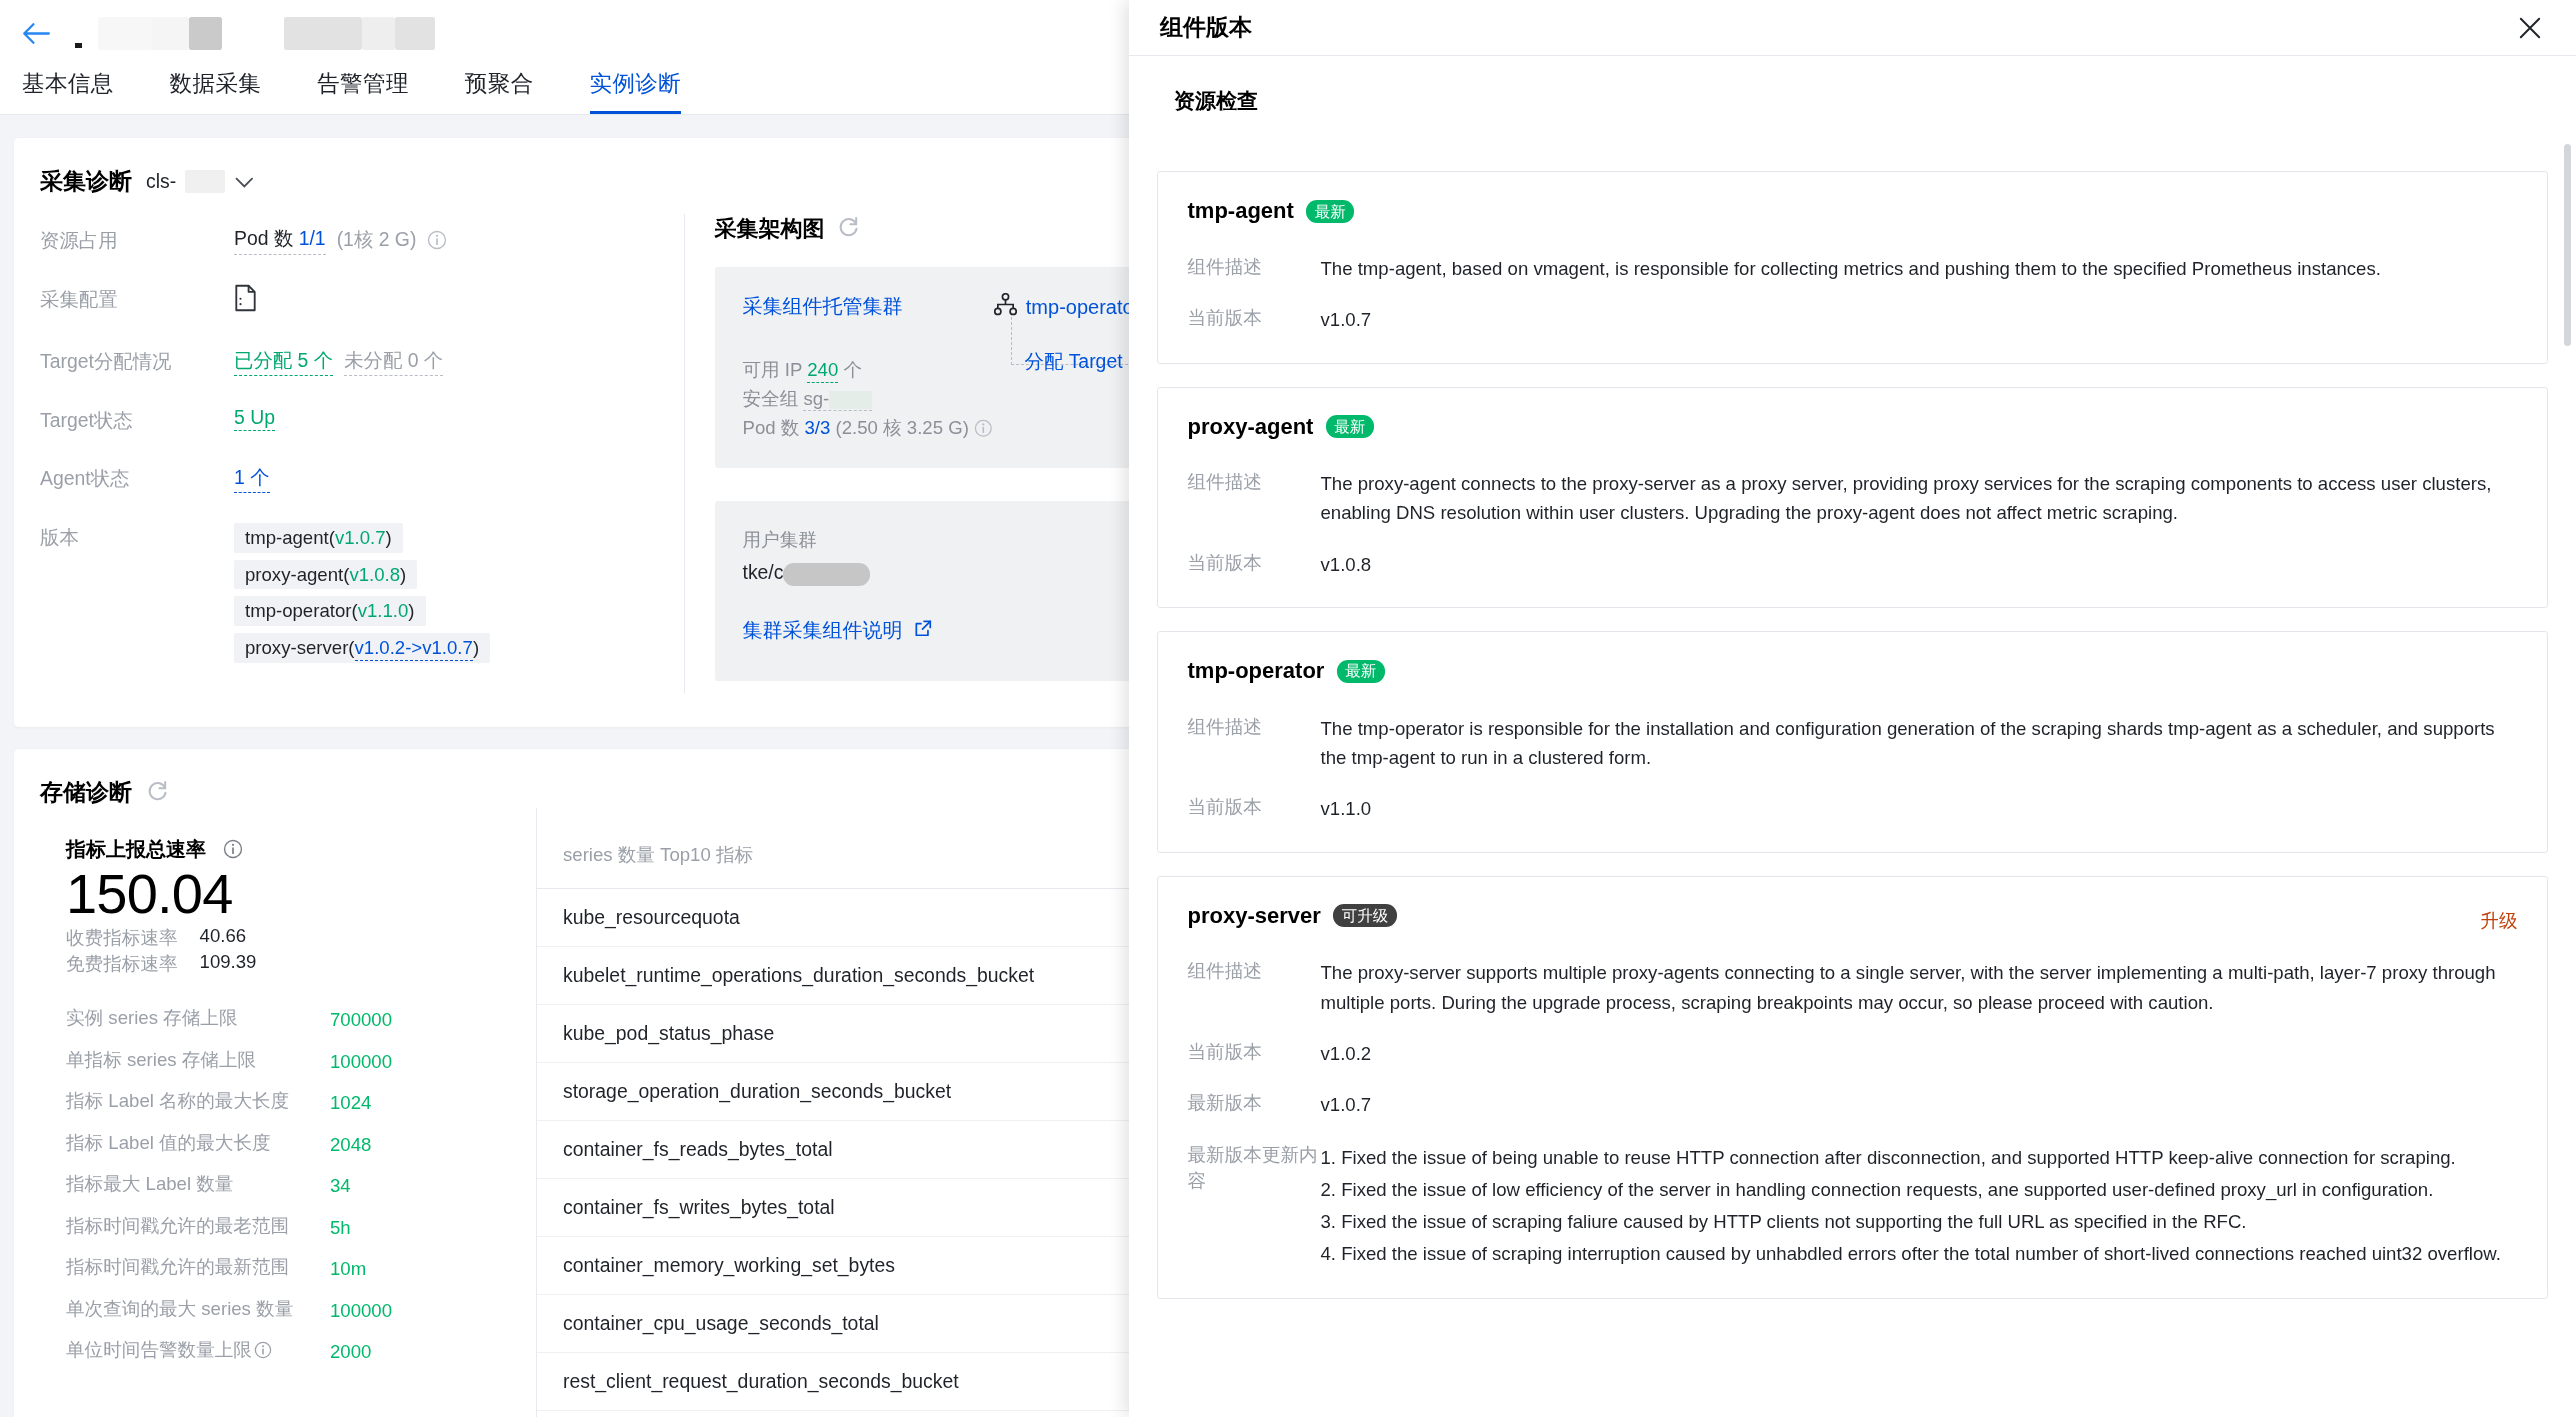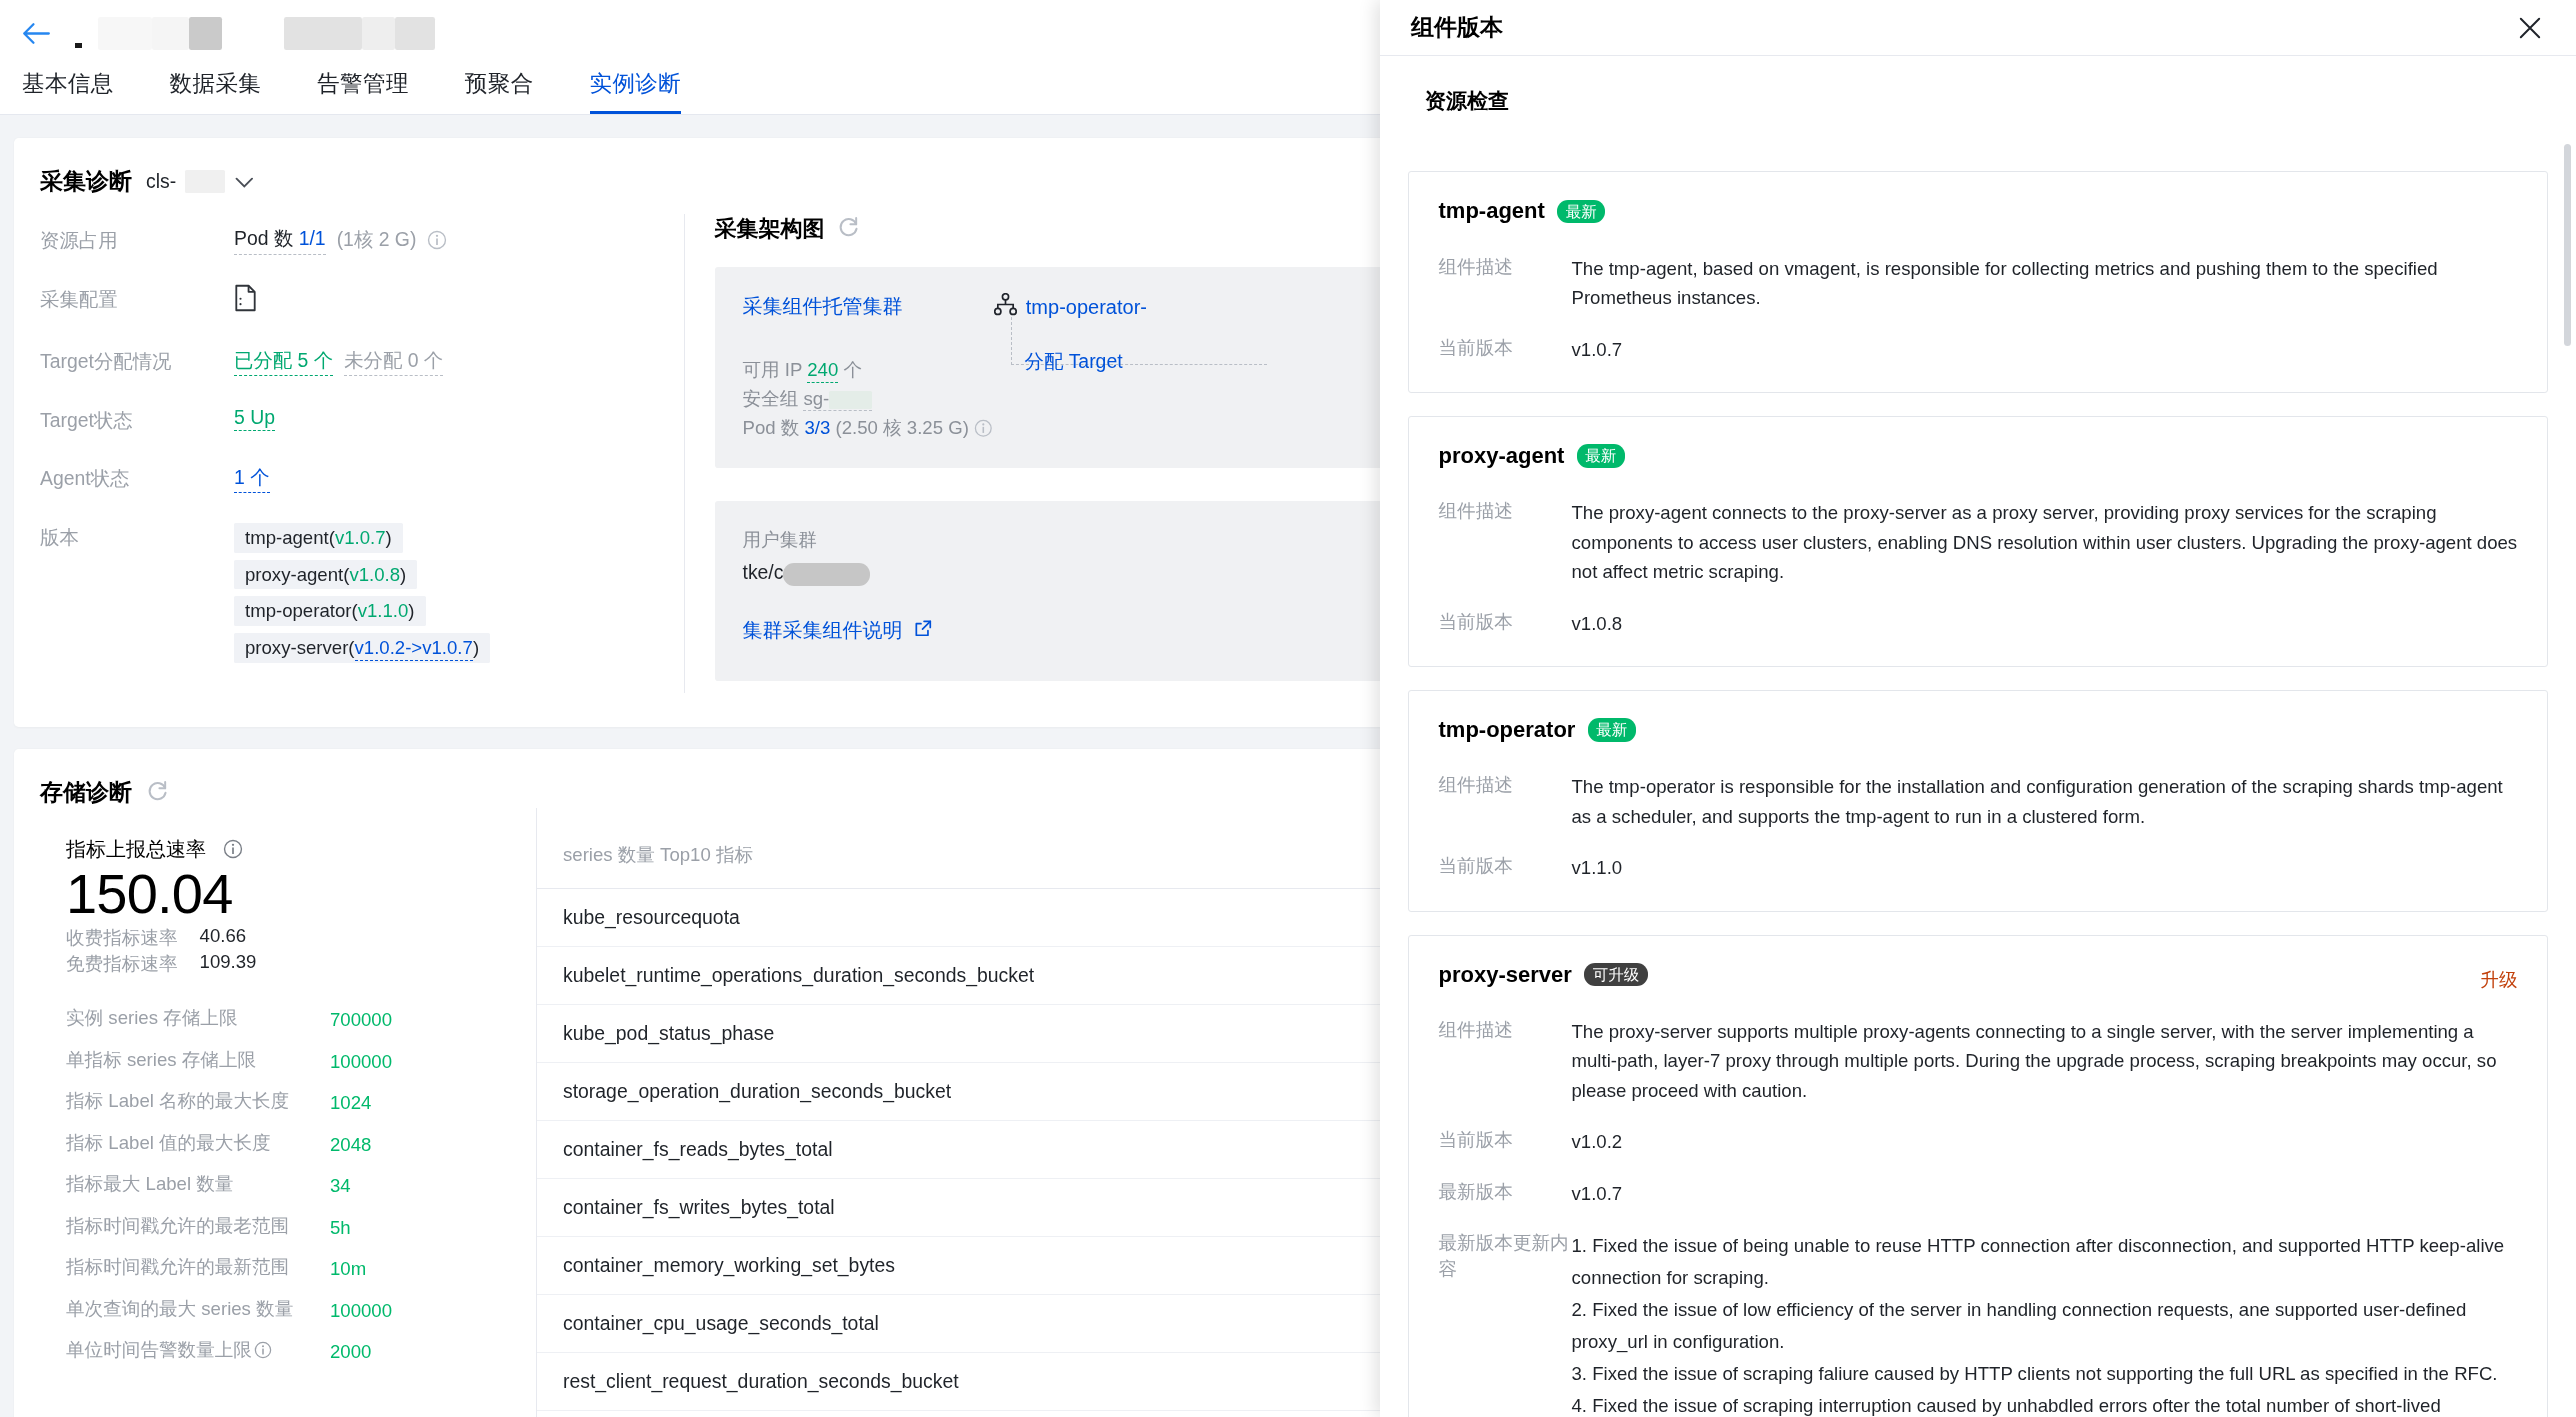--- a/index.html
+++ b/index.html
@@ -101,34 +101,34 @@
                color:#0052d9; font-size:20px; white-space:nowrap; cursor:pointer;}
   .alloc-target { position:absolute; left: 310px; top: 81px; color:#0052d9; font-size:19.4px; white-space:nowrap; }
   .dash-conn { position:absolute; left:296px; top:50px; width:256px; height:48px;
                border-left:1.6px dashed #b9bec6; border-bottom:1.6px dashed #b9bec6; }
   .sg-redact { display:inline-block; width:43px; height:18.6px; background:#e4ede8; border-radius:1.6px; vertical-align:middle;}
   .tke-redact { display:inline-block; width:87px; height:23px; background:#c6c6c6; border-radius:11px; vertical-align:middle; }
 
   
   .store-body { display: flex; padding: 0 26px 0 26px; }
   .store-left { width: 496px; padding: 28px 0 0 26px; }
-  .big-metric-label { font-size: 20px; font-weight: 400; display: flex; align-items: center; gap: 17px; }
+  .big-metric-label { font-size: 20px; font-weight: 700; display: flex; align-items: center; gap: 17px; }
   .big-number { font-size: 56px; font-weight: 400; color: #000; line-height: 1.12; letter-spacing: -0.8px; }
   .sub-metric { font-size: 18.6px; color: #9ba0a8; display: flex; gap: 22px; }
   .sub-metric b { color: #1f2329; font-weight: 400; min-width: 85px; }
   .limits { margin-top: 28px; }
   .limit-row { display: flex; font-size: 18.6px; margin-bottom: 15.5px; align-items: flex-end; }
   .limit-name { width: 264px; color: #9ba0a8; display:flex; align-items:center; gap:2.3px;}
   .limit-val { color: #00b96b; }
 
   .store-right { flex: 1; border-left: 0.8px solid #e7e9ef; padding-left: 0; }
   .top10-head { font-size: 18.6px; color: #9ba0a8; padding: 34px 26px 20px 26px; border-bottom: 0.8px solid #e7e9ef; }
   .top10-row { font-size: 19.4px; color: #1f2329; padding: 17px 26px; border-bottom: 0.8px solid #eef0f4; }
   .drawer {
-    position: absolute; right: 0; top: 0; width: 1196px; height: 1417px;
+    position: absolute; right: 0; top: 0; width: 1447px; height: 1417px;
     background: #fff; box-shadow: -4.7px 0 17px rgba(0,0,0,.12);
     display: flex; flex-direction: column; justify-content: center;
   }
   .drawer-head {
     height: 56px; flex: none; display: flex; align-items: center;
     justify-content: space-between; padding: 0 31px 0 31px;
     border-bottom: 0.8px solid #e7e9ef;
   }
   .drawer-title { font-size: 23px; font-weight: 700; color: #000; }
   .close-btn { cursor: pointer; width: 31px; height: 31px; display:flex; align-items:center; justify-content:center;}

